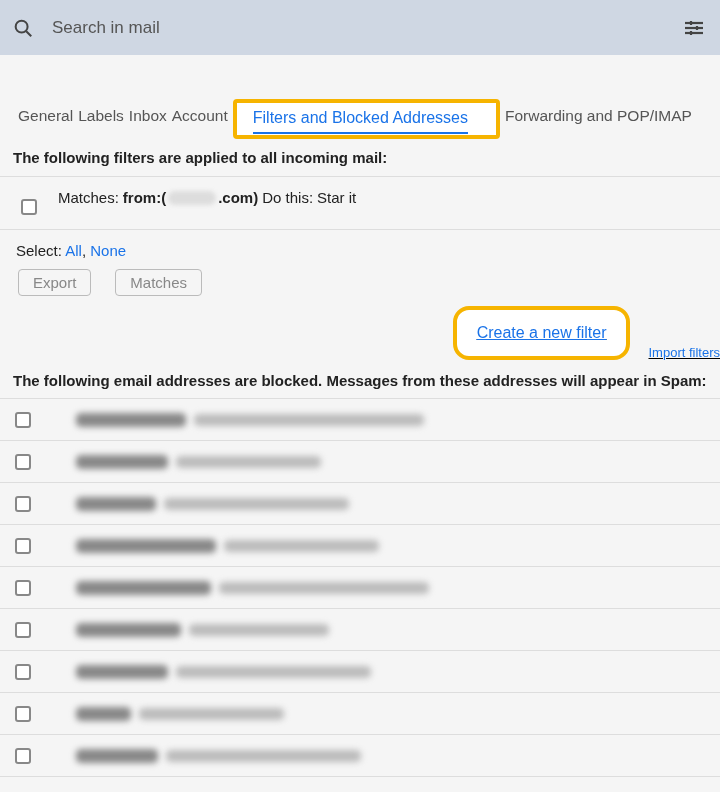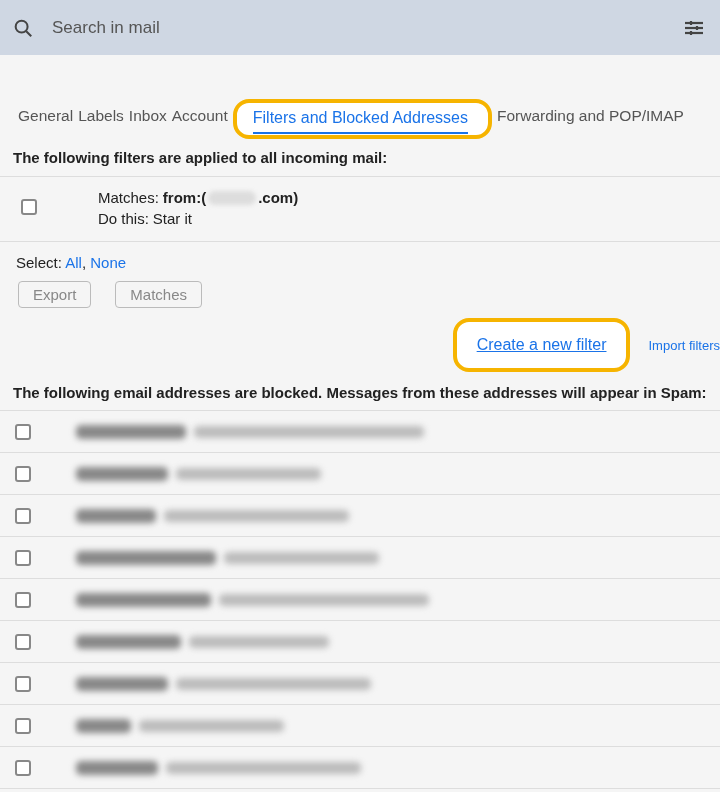--- a/index.html
+++ b/index.html
@@ -11,40 +11,40 @@
     .search-input::placeholder { color: #555; }
     .tune-icon { width: 24px; height: 24px; color: #444; position: absolute; right: 14px; }
     
     .content { padding: 14px 0 0 0; }
     .settings-title { font-size: 24px; font-weight: 400; color: #222; padding: 8px 10px 20px 10px; }
     
     .tabs { display: flex; align-items: flex-end; padding: 0 0 0 18px; gap: 5px; white-space: nowrap; margin-top: 32px; }
     .tab { font-size: 15.5px; color: #555; cursor: pointer; padding: 6px 0; }
     .tab.truncated { letter-spacing: 0; }
     
-    .highlight-tab-wrap { border: 4px solid #f6b400; border-radius: 16px; background: #fff; padding: 6px 20px 8px 16px; margin: -8px 0 -8px 0; display: inline-block; }
+    .highlight-tab-wrap { border: 4px solid #f6b400; border-radius: 4px; background: #fff; padding: 6px 28px 8px 16px; margin: -8px 0 -8px 0; display: inline-block; }
     .tab.active { color: #1a73e8; font-size: 16px; border-bottom: 2px solid #1a73e8; padding: 6px 0 6px 0; }
     
     .section-header { font-weight: 700; font-size: 15px; color: #222; padding: 18px 0 10px 13px; }
     
     .filter-row { display: flex; align-items: flex-start; padding: 12px 0 14px 0; border-top: 1px solid #ddd; border-bottom: 1px solid #ddd; }
     .filter-cb { width: 58px; display: flex; justify-content: center; padding-top: 10px; }
     .cb { width: 16px; height: 16px; border: 2px solid #888; border-radius: 3px; background: #fff; cursor: pointer; }
-    .filter-text { display: flex; flex-direction: column; gap: 4px; margin-left: 40px; }
+    .filter-text { display: flex; gap: 4px; }
     .filter-line { font-size: 15px; color: #222; display: flex; gap: 4px; align-items: center; }
     .filter-bold { font-weight: 700; }
     .redact { display: inline-block; width: 48px; height: 14px; background: #ddd; border-radius: 7px; filter: blur(2px); margin: 0 2px -2px 2px; }
     
     .select-row { padding: 12px 0 6px 16px; font-size: 15px; color: #222; }
     .link { color: #1a73e8; cursor: pointer; }
     
     .btn-row { padding: 4px 0 0 18px; display: flex; gap: 24px; }
     .btn { border: 1px solid #bbb; background: #f5f5f5; color: #888; font-size: 15px; padding: 4px 14px; border-radius: 4px; cursor: default; }
     
-    .link-row { display: flex; justify-content: flex-end; align-items: center; gap: 18px; padding: 14px 0 0 0; margin-top: -4px; }
+    .link-row { display: flex; justify-content: flex-end; align-items: flex-end; gap: 18px; padding: 14px 0 0 0; margin-top: -4px; text-decoration: underline; }
     .highlight-link-wrap { border: 4px solid #f6b400; border-radius: 16px; background: #fff; padding: 14px 20px; display: inline-block; }
     .create-link { color: #1a73e8; text-decoration: underline; font-size: 16px; cursor: pointer; }
     .import-link { color: #1a73e8; font-size: 13px; cursor: pointer; padding-right: 0; }
     
     .blocked-list { }
     .blocked-row { display: flex; align-items: center; border-top: 1px solid #ddd; border-bottom: 1px solid #ddd; height: 43px; margin-top: -1px; }
     .blocked-cb-cell { width: 46px; display: flex; justify-content: center; }
     .blocked-text { display: flex; gap: 8px; align-items: center; padding-left: 30px; }
     .blur-name { display: inline-block; height: 14px; background: #888; border-radius: 5px; filter: blur(3px); }
     .blur-email { display: inline-block; height: 12px; background: #bbb; border-radius: 5px; filter: blur(3px); }

